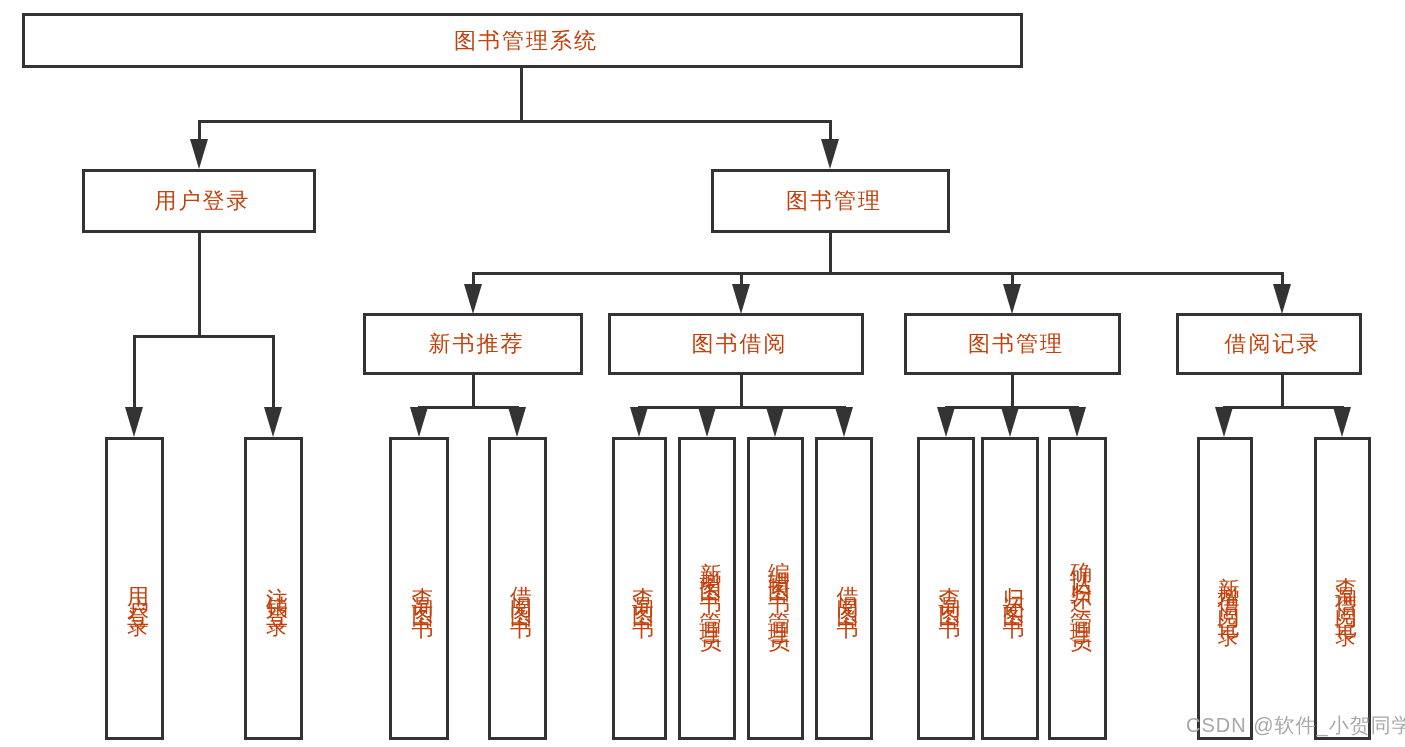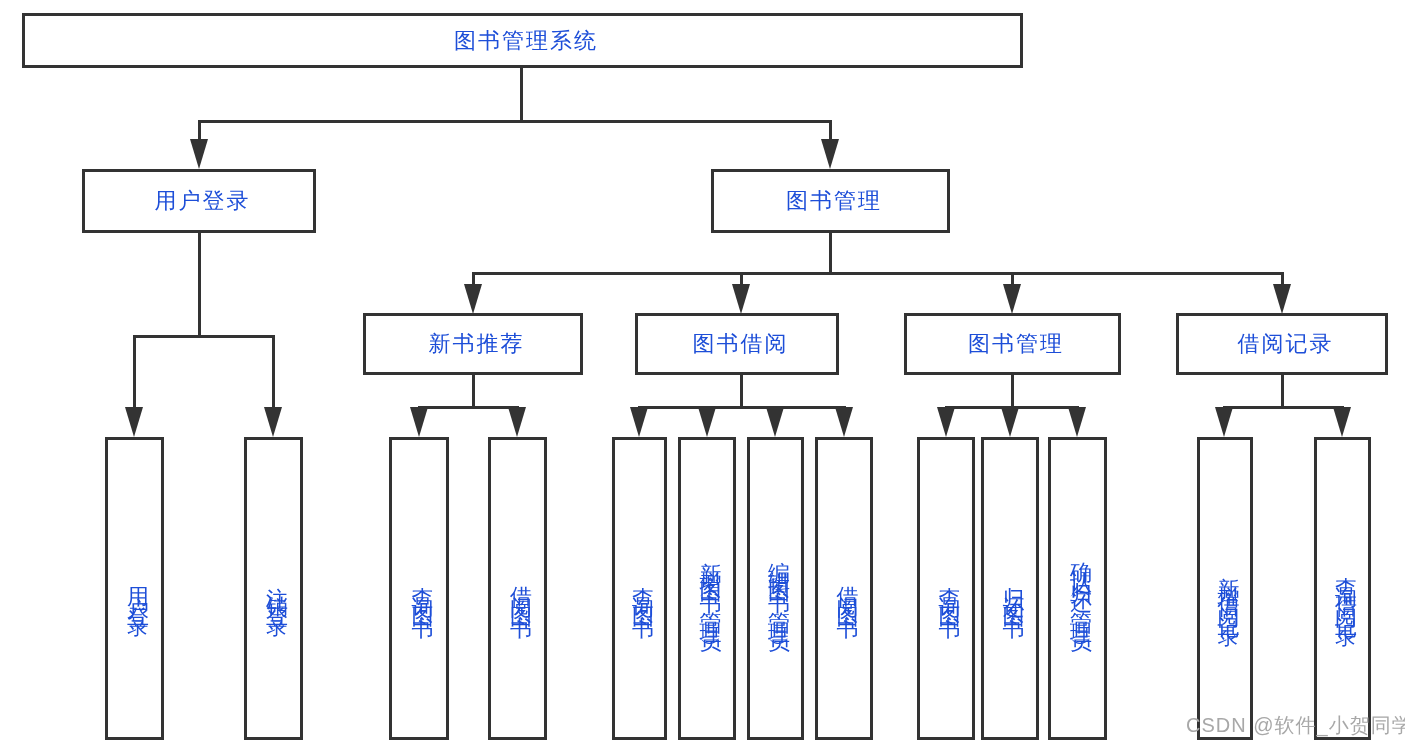--- a/index.html
+++ b/index.html
@@ -3,21 +3,21 @@
 <meta charset="utf-8">
 <style>
   * { box-sizing: border-box; }
   html,body { margin:0; padding:0; background:#ffffff; }
   body { font-family:"Liberation Sans", sans-serif; }
   .canvas { position:relative; width:1405px; height:747px; background:#ffffff; overflow:hidden; }
 
   .box {
     position:absolute; background:#ffffff; border:3px solid #333333;
     display:flex; align-items:center; justify-content:center;
-    font-size:22px; color:#1d4ed8; letter-spacing:2px; text-align:center;
+    font-size:22px; color:#c2410c; letter-spacing:2px; text-align:center;
     z-index:2;
     padding-left:7px;
   }
   .vbox {
     writing-mode:vertical-rl; text-orientation:mixed;
     letter-spacing:10px; font-size:22px; line-height:1;
   }
   .hline, .vline { position:absolute; background:#333333; z-index:1; }
   .hline { height:3px; }
   .vline { width:3px; }
@@ -35,23 +35,23 @@
 <body>
 
 <div class="canvas">
 
   <div class="box" style="left:22px;top:13px;width:1001px;height:55px">图书管理系统</div>
 
   <div class="box" style="left:82px;top:169px;width:234px;height:64px">用户登录</div>
   <div class="box" style="left:711px;top:169px;width:239px;height:64px">图书管理</div>
 
   <div class="box" style="left:363px;top:313px;width:220px;height:62px">新书推荐</div>
-  <div class="box" style="left:635px;top:313px;width:204px;height:62px">图书借阅</div>
+  <div class="box" style="left:608px;top:313px;width:256px;height:62px">图书借阅</div>
   <div class="box" style="left:904px;top:313px;width:217px;height:62px">图书管理</div>
-  <div class="box" style="left:1176px;top:313px;width:212px;height:62px">借阅记录</div>
+  <div class="box" style="left:1176px;top:313px;width:186px;height:62px">借阅记录</div>
 
   <div class="box vbox" style="left:105px;top:437px;width:59px;height:303px">用户登录</div>
   <div class="box vbox" style="left:244px;top:437px;width:59px;height:303px">注销登录</div>
 
   <div class="box vbox" style="left:389px;top:437px;width:60px;height:303px">查询图书</div>
   <div class="box vbox" style="left:488px;top:437px;width:59px;height:303px">借阅图书</div>
 
   <div class="box vbox" style="left:612px;top:437px;width:55px;height:303px">查询图书</div>
   <div class="box vbox" style="left:678px;top:437px;width:58px;height:303px">新增图书（管理员）</div>
   <div class="box vbox" style="left:747px;top:437px;width:57px;height:303px">编辑图书（管理员）</div>

